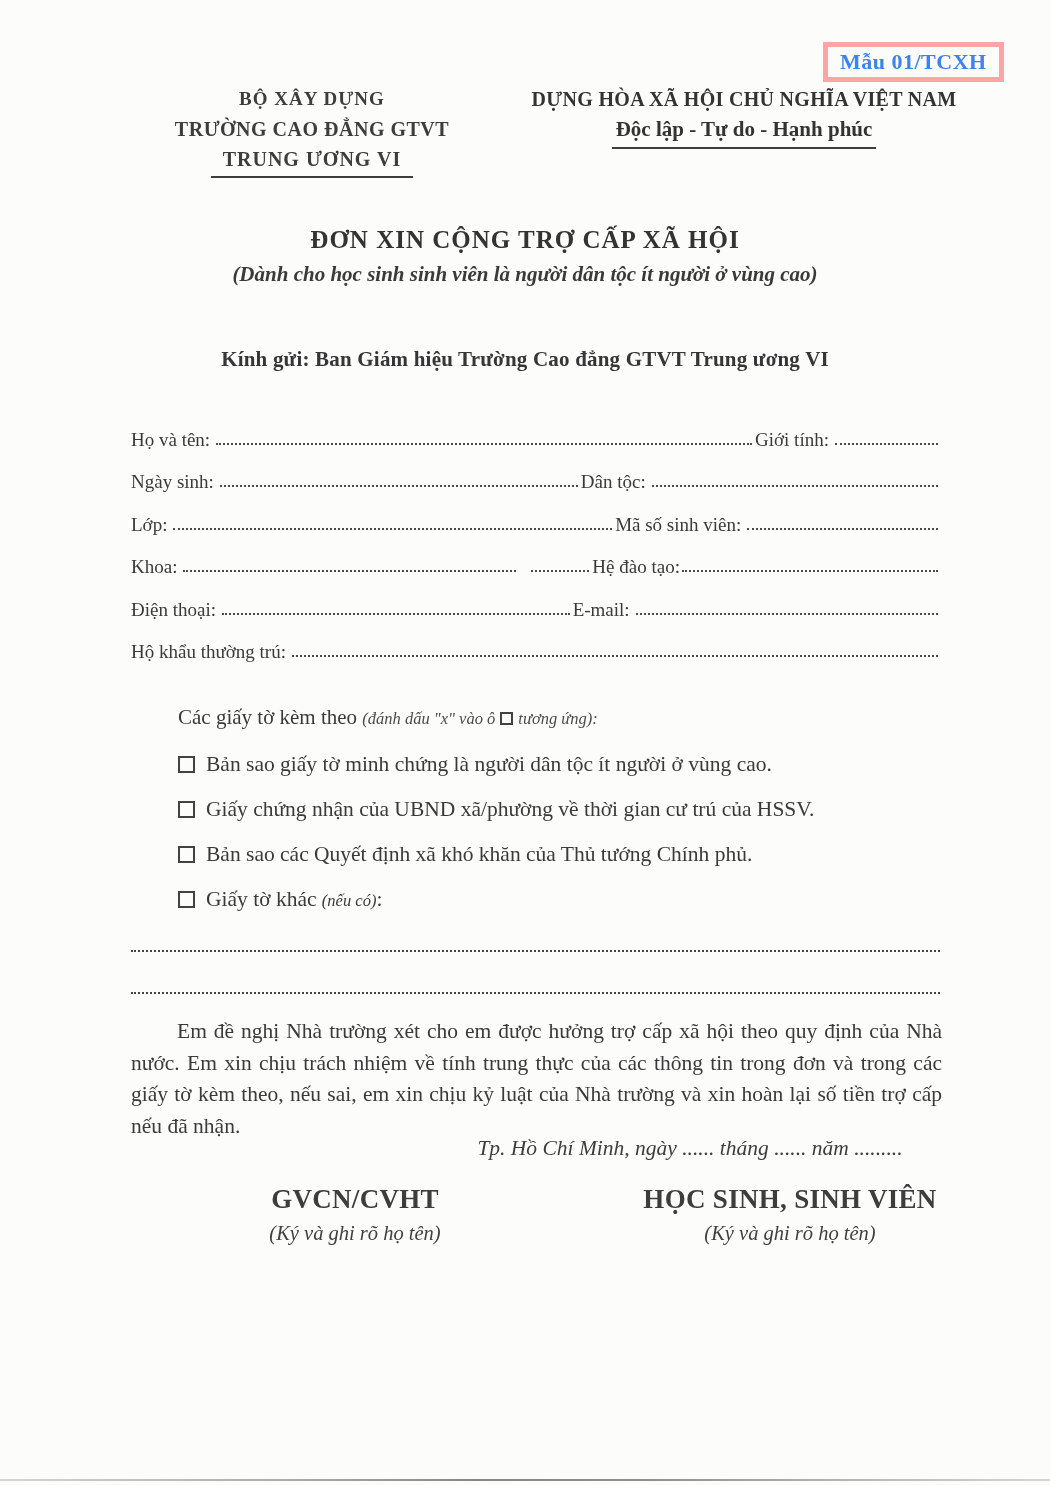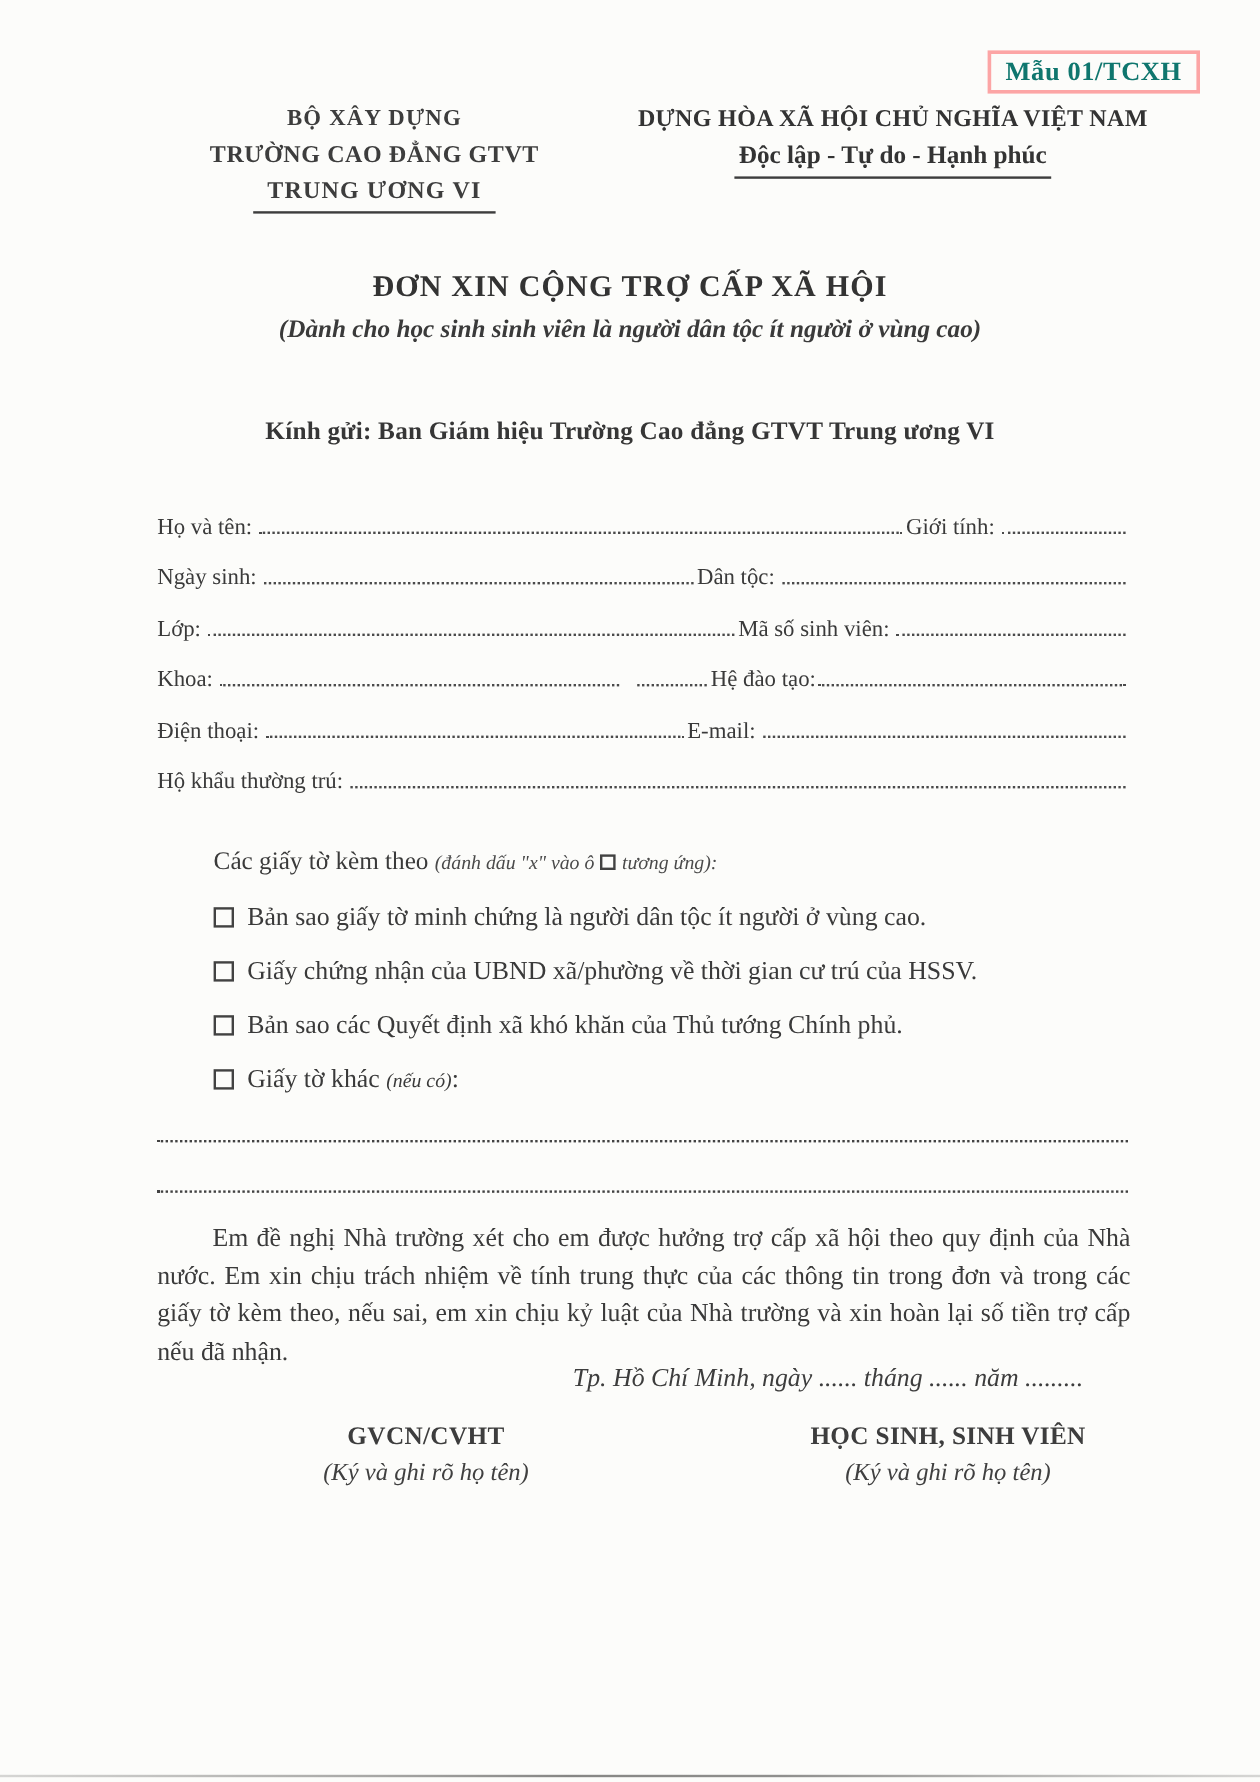--- a/index.html
+++ b/index.html
@@ -9,23 +9,23 @@
     width:1050px; height:1485px;
     margin:0 auto;
     background:#fcfcfa;
     color:#3a3a3a;
     font-family:"Liberation Serif", serif;
     overflow:hidden;
   }
   
   .form-code {
     position:absolute; top:42px; left:823px;
-    border:3px solid #fca5a5;
+    border:5px solid #fca5a5;
     padding:2px 12px;
-    font-size:22px; font-weight:bold; color:#0f766e;
+    font-size:22px; font-weight:bold; color:#3b82f6;
     letter-spacing:0.5px;
     white-space:nowrap;
   }
   
   .hdr-left {
     position:absolute; top:88px; left:112px; width:400px;
     text-align:center; font-weight:bold; color:#3d3d3d;
   }
   .hdr-left .l1 { font-size:19px; letter-spacing:1px; }
   .hdr-left .l2 { font-size:20px; margin-top:8px; letter-spacing:0.5px; }
@@ -98,21 +98,21 @@
     text-align:justify; text-indent:46px; color:#3a3a3a;
   }
 
   .date-line {
     position:absolute; top:1136px; left:440px; width:500px;
     text-align:center; font-size:21.5px; font-style:italic; color:#3d3d3d;
   }
 
   .sig-left  { position:absolute; top:1184px; left:200px;  width:310px; text-align:center; }
   .sig-right { position:absolute; top:1184px; left:600px; width:380px; text-align:center; }
-  .sig-title { font-size:21px; font-weight:bold; color:#3d3d3d; letter-spacing:0.3px; }
+  .sig-title { font-size:27px; font-weight:bold; color:#3d3d3d; letter-spacing:0.3px; }
   .sig-note  { font-size:20.5px; font-style:italic; margin-top:7px; color:#404040; }
 
   
   .scan-line {
     position:absolute; left:0; right:0; bottom:4px; height:2px;
     background:linear-gradient(90deg, #c9c9c7 0%, #8a8a88 30%, #5f5f5d 45%, #6b6b69 62%, #9c9c9a 80%, #c9c9c7 100%);
     opacity:0.75;
   }
 </style>
 </head>

